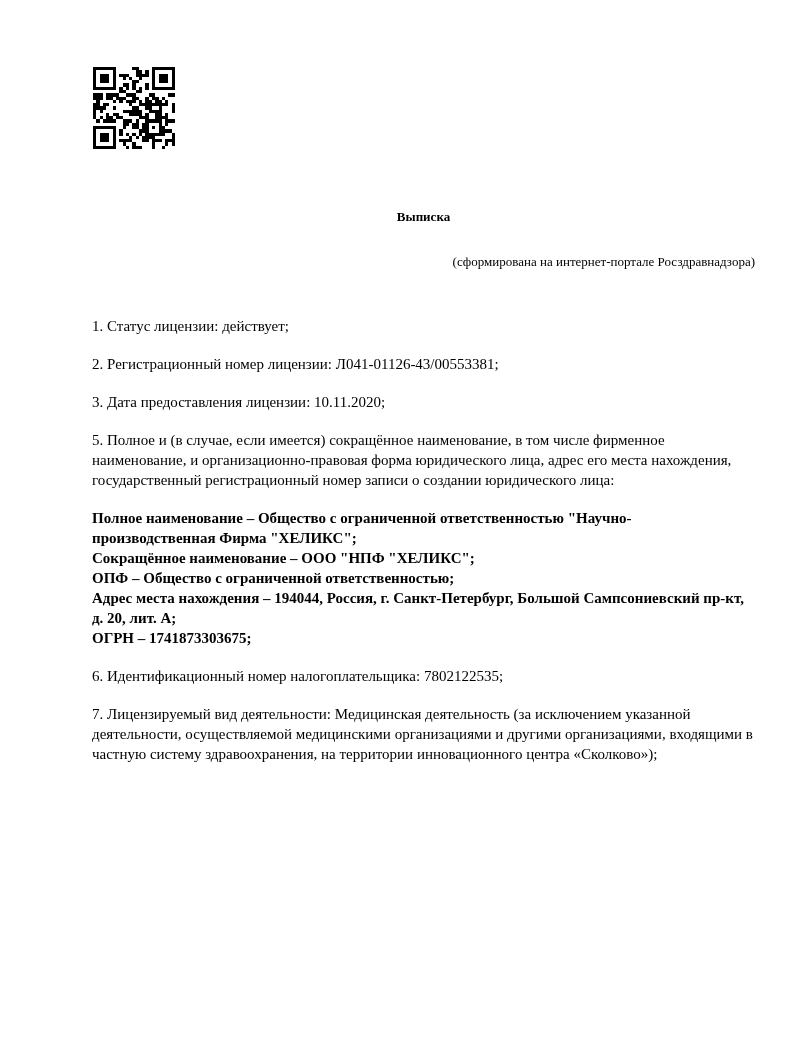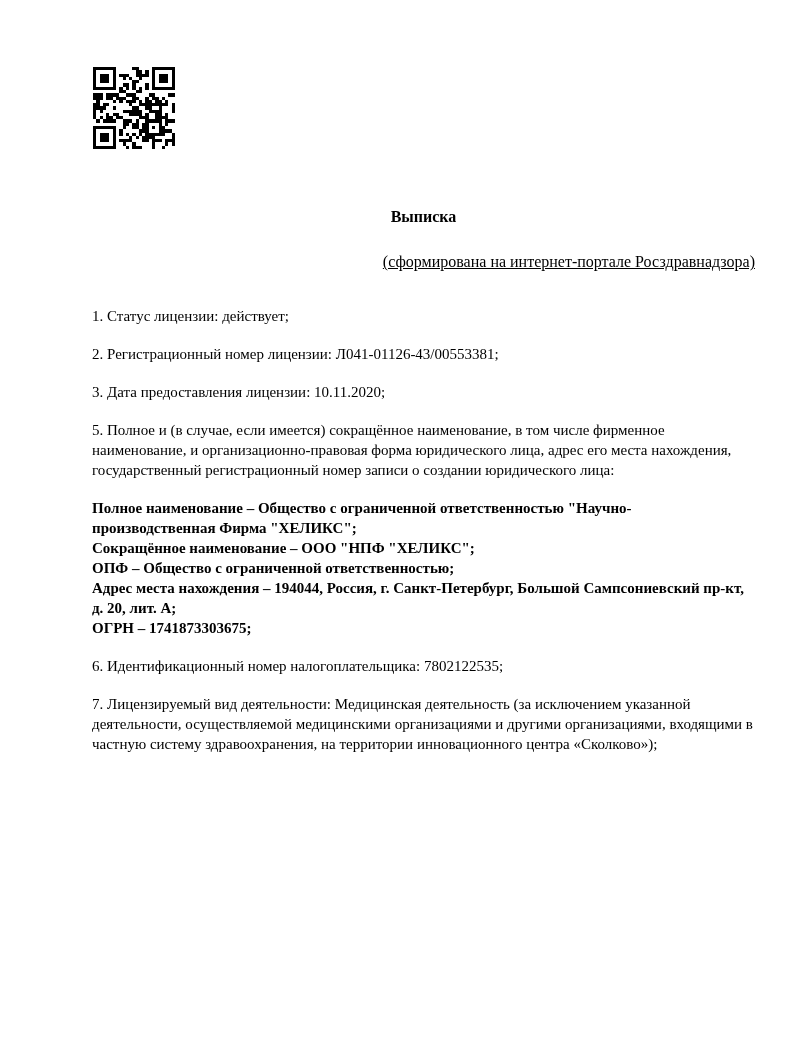--- a/index.html
+++ b/index.html
@@ -23,39 +23,38 @@
   .content {
     position: absolute;
     left: 92px; top: 0;
     width: 663px;
   }
 
   .title-block {
     margin-top: 206px;
     text-align: center;
     font-weight: bold;
-    font-size: 16px;
+    font-size: 13px;
     line-height: 22px;
   }
 
   .formed-note {
     margin-top: 26px;
     text-align: right;
-    font-size: 16px;
+    font-size: 13px;
     line-height: 16px;
-    text-decoration: underline;
   }
 
   .para {
     font-size: 15px;
     line-height: 20px;
     margin: 18px 0 0 0;
     text-align: left;
   }
-  .para.first { margin-top: 36px; }
+  .para.first { margin-top: 46px; }
   .company-block .line { display: block; font-weight: bold; }
 </style>
 </head>
 <body>
 
 <div class="page">
 
   <div class="qr" id="qr"><svg viewBox="0 0 25 25" xmlns="http://www.w3.org/2000/svg" fill="#000">
         <rect x="0" y="0" width="1" height="1"></rect>
         <rect x="1" y="0" width="1" height="1"></rect>

